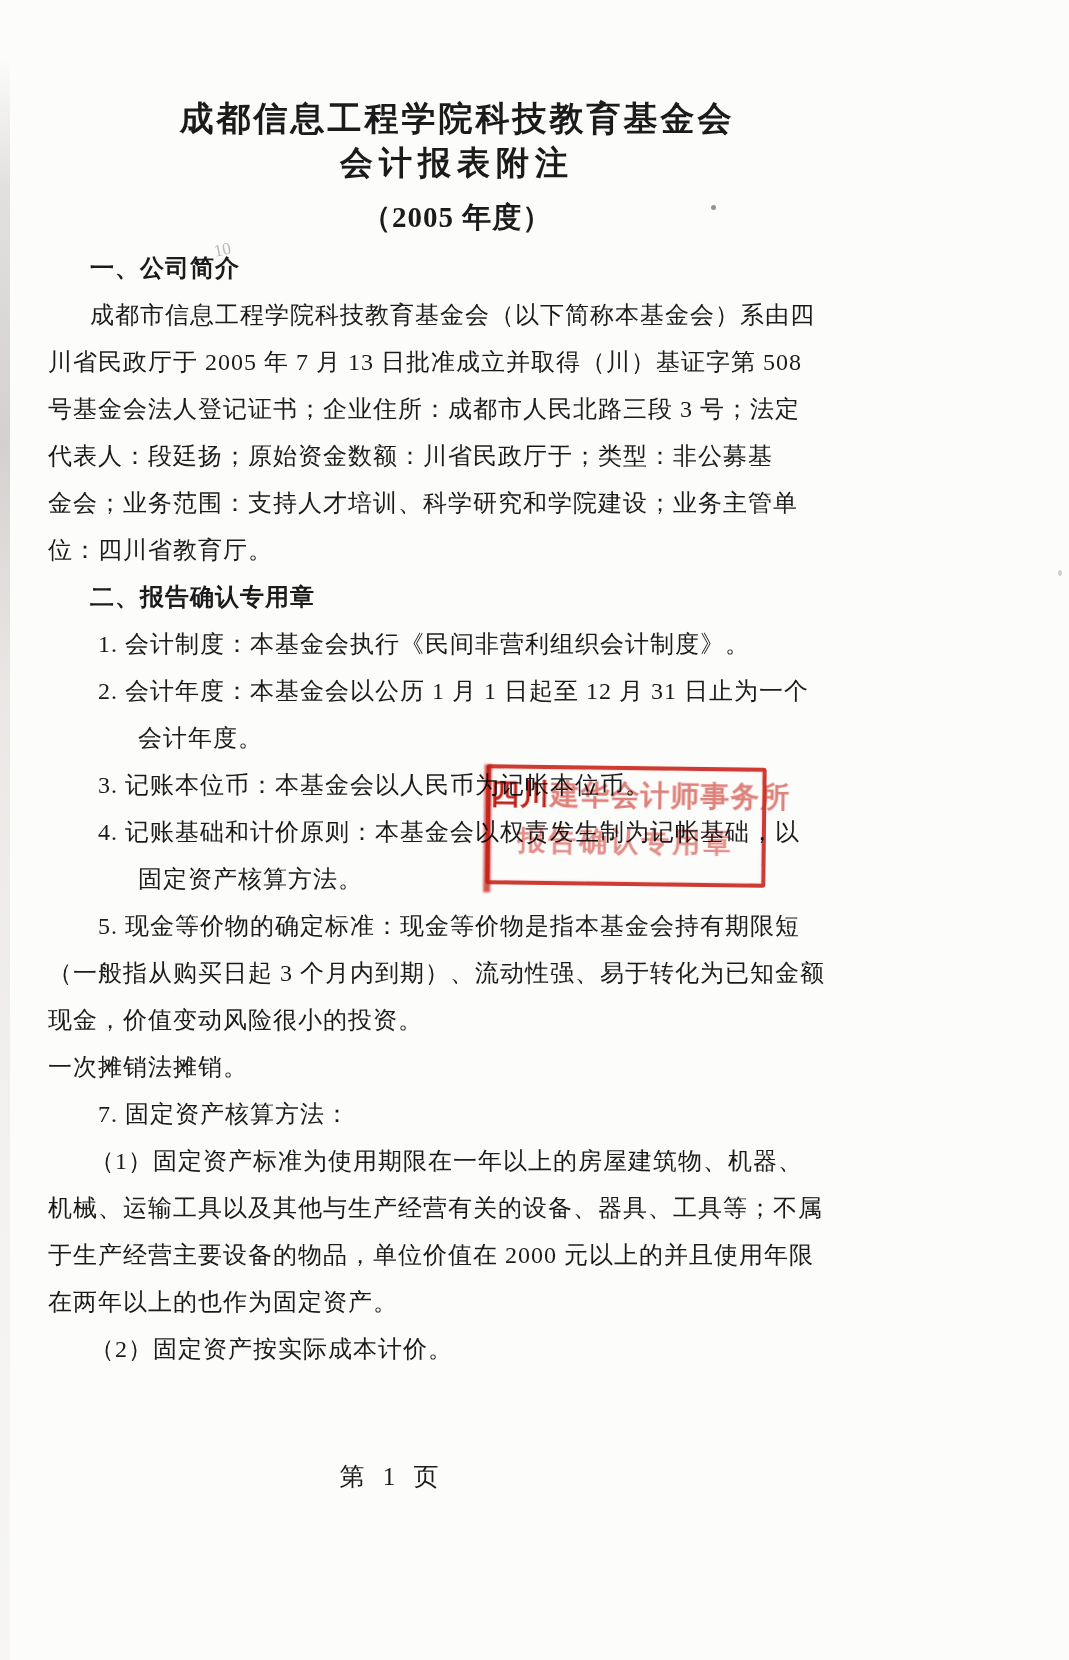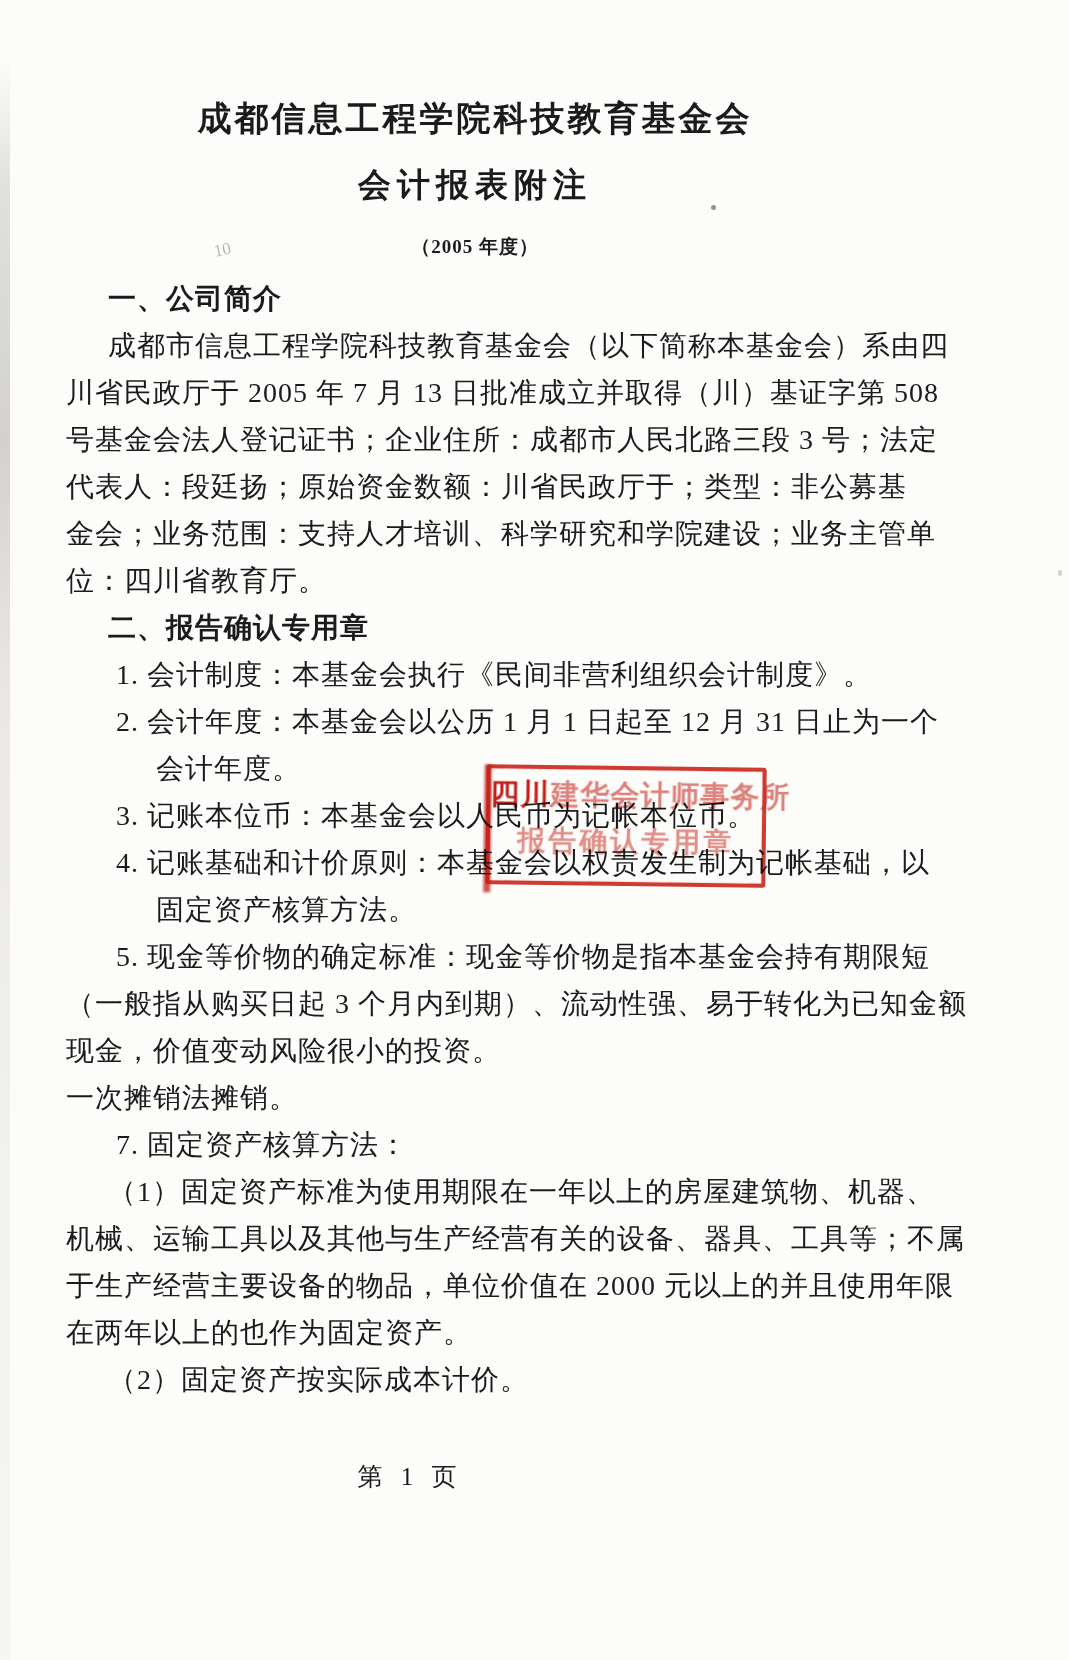--- a/index.html
+++ b/index.html
@@ -25,45 +25,45 @@
       rgba(190,186,184,.65) 24%,
       rgba(214,206,204,.45) 40%,
       rgba(222,218,216,.30) 70%,
       rgba(222,218,216,.18) 100%);
   }
   .scan-dot-1{position:absolute;left:711px;top:205px;width:5px;height:5px;border-radius:50%;background:rgba(60,60,60,.55);}
   .scan-mark-pencil{position:absolute;left:214px;top:240px;color:rgba(120,118,116,.5);font-size:17px;transform:rotate(-12deg);}
   .scan-dot-2{position:absolute;left:1058px;top:570px;width:4px;height:6px;background:rgba(170,165,160,.5);border-radius:50%;}
 
   .content{
-    position:absolute;left:64px;top:0;width:892px;
+    position:absolute;left:46px;top:0;width:892px;
   }
   .title-block{transform:translateX(-35px);}
   .page-title{
     margin-top:97px;
     text-align:center;
     font-size:34px;font-weight:bold;letter-spacing:3px;
     line-height:44px;
   }
   .page-subtitle{
-    margin-top:24px;
+    margin-top:2px;
     text-align:center;
     font-size:33px;font-weight:bold;letter-spacing:6px;
     line-height:40px;
   }
   .period{
-    margin-top:28px;
+    margin-top:20px;
     text-align:center;
-    font-size:19px;font-weight:bold;letter-spacing:1px;
+    font-size:29px;font-weight:bold;letter-spacing:1px;
     line-height:28px;
   }
   .body-text{margin-top:14px;}
   .line{
     height:47px;line-height:47px;
-    font-size:28px;
+    font-size:24px;
     letter-spacing:1px;
     white-space:nowrap;
   }
   .line.h{padding-left:44px;font-weight:bold;}
   .line.i2{padding-left:44px;}
   .line.li{padding-left:52px;}
   .line.cont{padding-left:92px;}
   .line.i0{padding-left:2px;}
 
   .page-footer{

